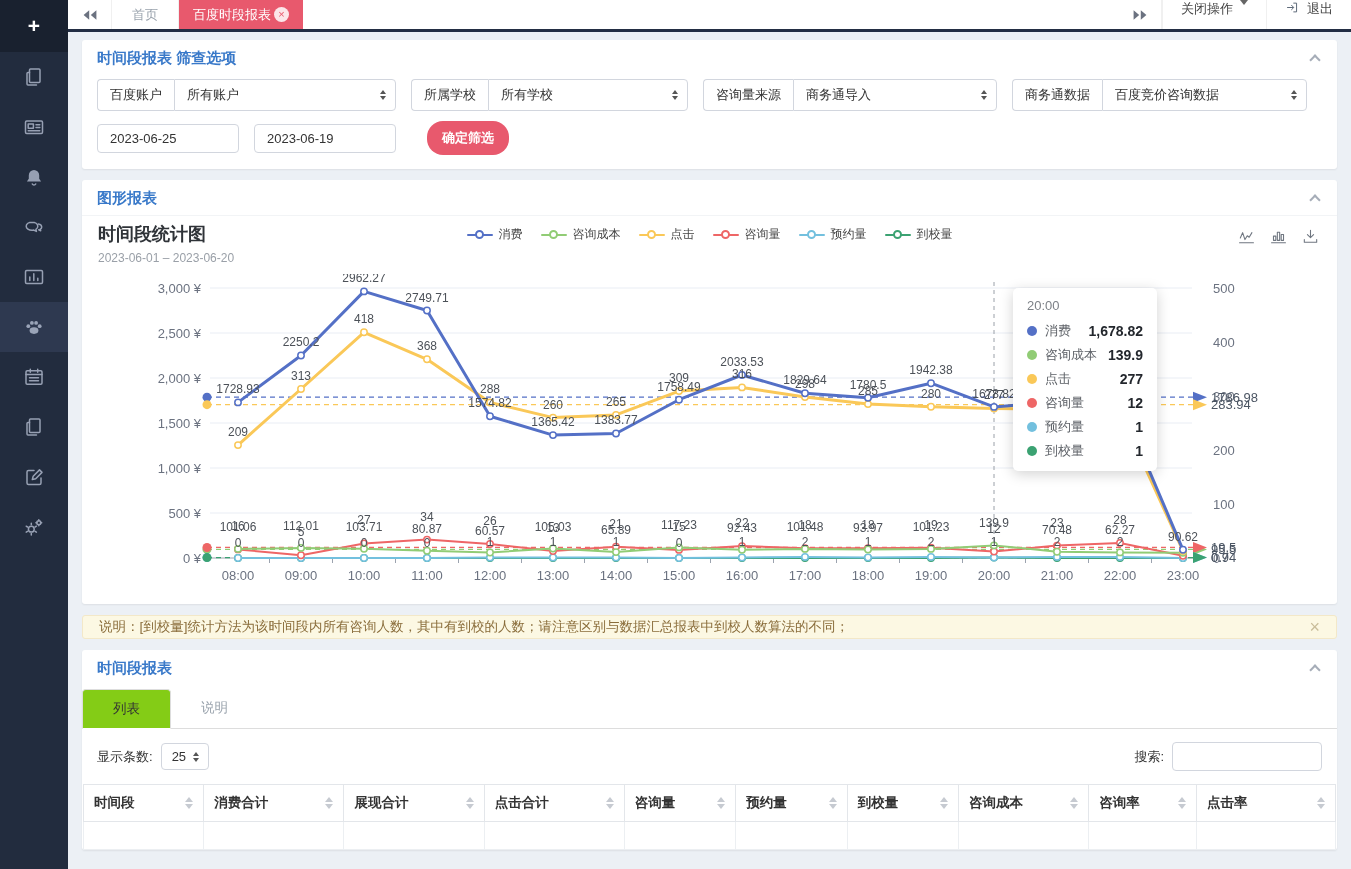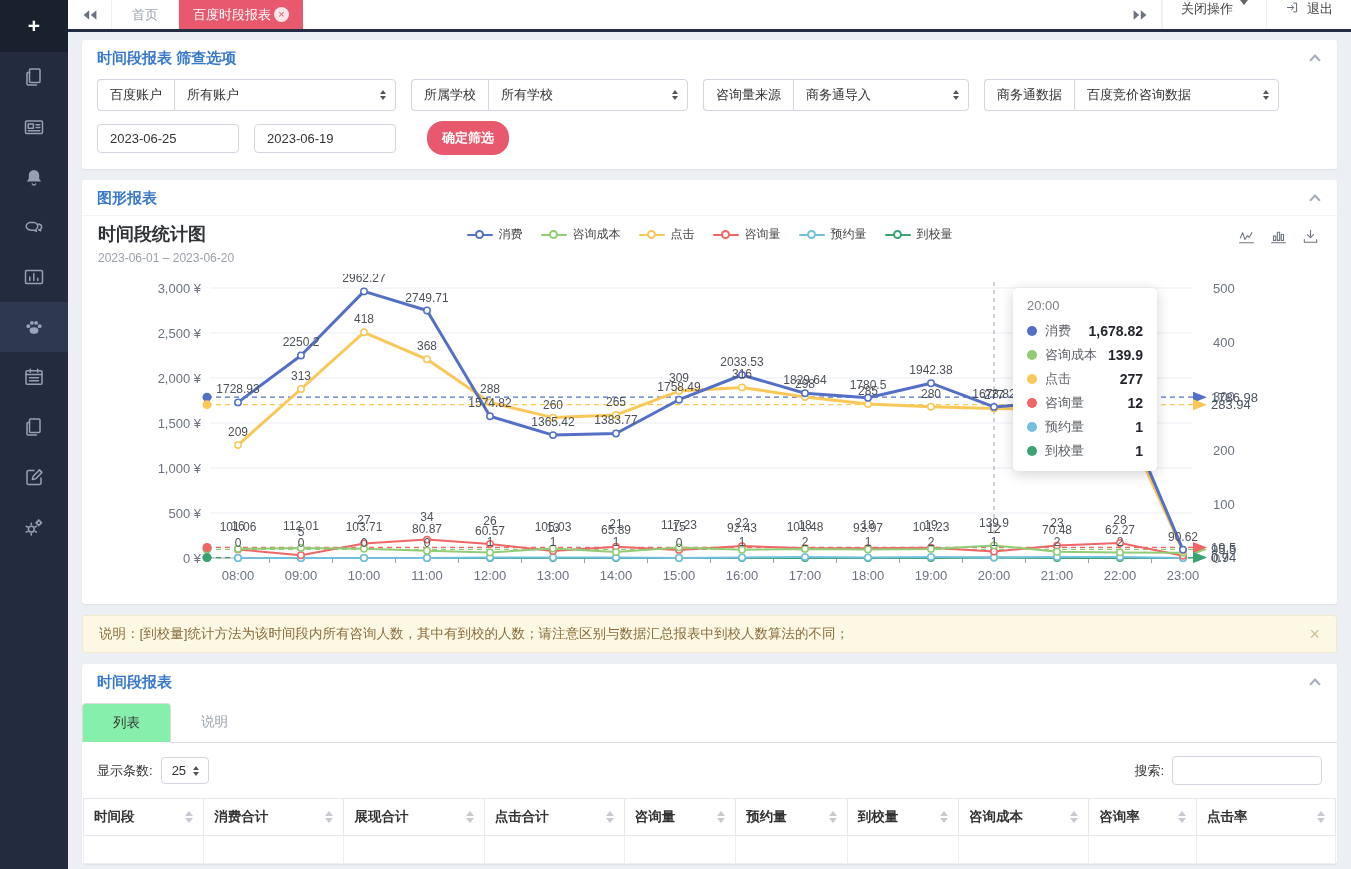--- a/index.html
+++ b/index.html
@@ -69,27 +69,27 @@
   .svg-holder { position:relative; padding:0 15px 4px; }
   .tooltip { position:absolute; left:931px; top:14px; width:144px; background:#fff; border-radius:5px;
     box-shadow:0 3px 14px rgba(0,0,0,.18); padding:10px 14px 8px; z-index:5; }
   .tt-title { font-size:13px; color:#7d8187; margin-bottom:6px; }
   .tt-row { display:flex; align-items:center; gap:8px; height:24px; font-size:13px; color:#5d6167; }
   .tt-dot { width:10px; height:10px; border-radius:50%; flex:0 0 10px; }
   .tt-val { margin-left:auto; font-weight:bold; color:#23272d; font-size:14px; }
 
   
   .notice { background:#fcf8e3; border:1px solid #f3e8c8; border-radius:3px; color:#8a6d3b;
-    padding:9px 16px; font-size:13.5px; margin-bottom:11px; display:flex; align-items:center; }
+    padding:2px 16px; font-size:13.5px; margin-bottom:11px; display:flex; align-items:center; }
   .notice-x { margin-left:auto; color:#c9bd9a; font-size:18px; cursor:pointer; line-height:1; padding-left:12px; }
 
   
   .tabs2 { display:flex; border-bottom:1px solid #ddd; padding:2px 0 0; margin-top:2px; }
   .tab2 { padding:10px 30px; font-size:13.5px; color:#9aa3ad; cursor:pointer; }
-  .tab2.active { color:#333; background:#86efac; border:1px solid #ddd; border-bottom:1px solid #fff;
+  .tab2.active { color:#333; background:#84cc16; border:1px solid #ddd; border-bottom:1px solid #fff;
     border-radius:4px 4px 0 0; margin-bottom:-1px; margin-left:0; }
   .table-controls { display:flex; align-items:center; padding:13px 15px; }
   .table-controls .lbl { font-size:13px; color:#333; }
   .mini-select { border:1px solid #d2d6de; border-radius:4px; padding:5px 22px 5px 10px; font-size:13px;
     position:relative; margin-left:8px; cursor:pointer; }
   .tc-right { margin-left:auto; display:flex; align-items:center; gap:8px; }
   .search-input { width:150px; height:29px; border:1px solid #d2d6de; border-radius:4px; padding:0 8px; font-size:13px; }
   table { width:calc(100% - 2px); margin:0 1px; border-collapse:collapse; table-layout:fixed; }
   th { border:1px solid #e3e6ea; border-left:none; padding:9px 10px; font-size:13.5px; text-align:left; background:#fff; }
   th:first-child { border-left:1px solid #e3e6ea; }
@@ -231,21 +231,21 @@
             </div>
             <div class="input-group">
               <span class="ig-addon">所属学校</span>
               <div class="select-box" style="width:200px"><span>所有学校</span><span class="ud">
                   <i class="u"></i>
                   <i class="d"></i>
                 </span></div>
             </div>
             <div class="input-group">
               <span class="ig-addon">咨询量来源</span>
-              <div class="select-box" style="width:176px"><span>商务通导入</span><span class="ud">
+              <div class="select-box" style="width:204px"><span>商务通导入</span><span class="ud">
                   <i class="u"></i>
                   <i class="d"></i>
                 </span></div>
             </div>
             <div class="input-group">
               <span class="ig-addon">商务通数据</span>
               <div class="select-box" style="width:205px"><span>百度竞价咨询数据</span><span class="ud">
                   <i class="u"></i>
                   <i class="d"></i>
                 </span></div>

